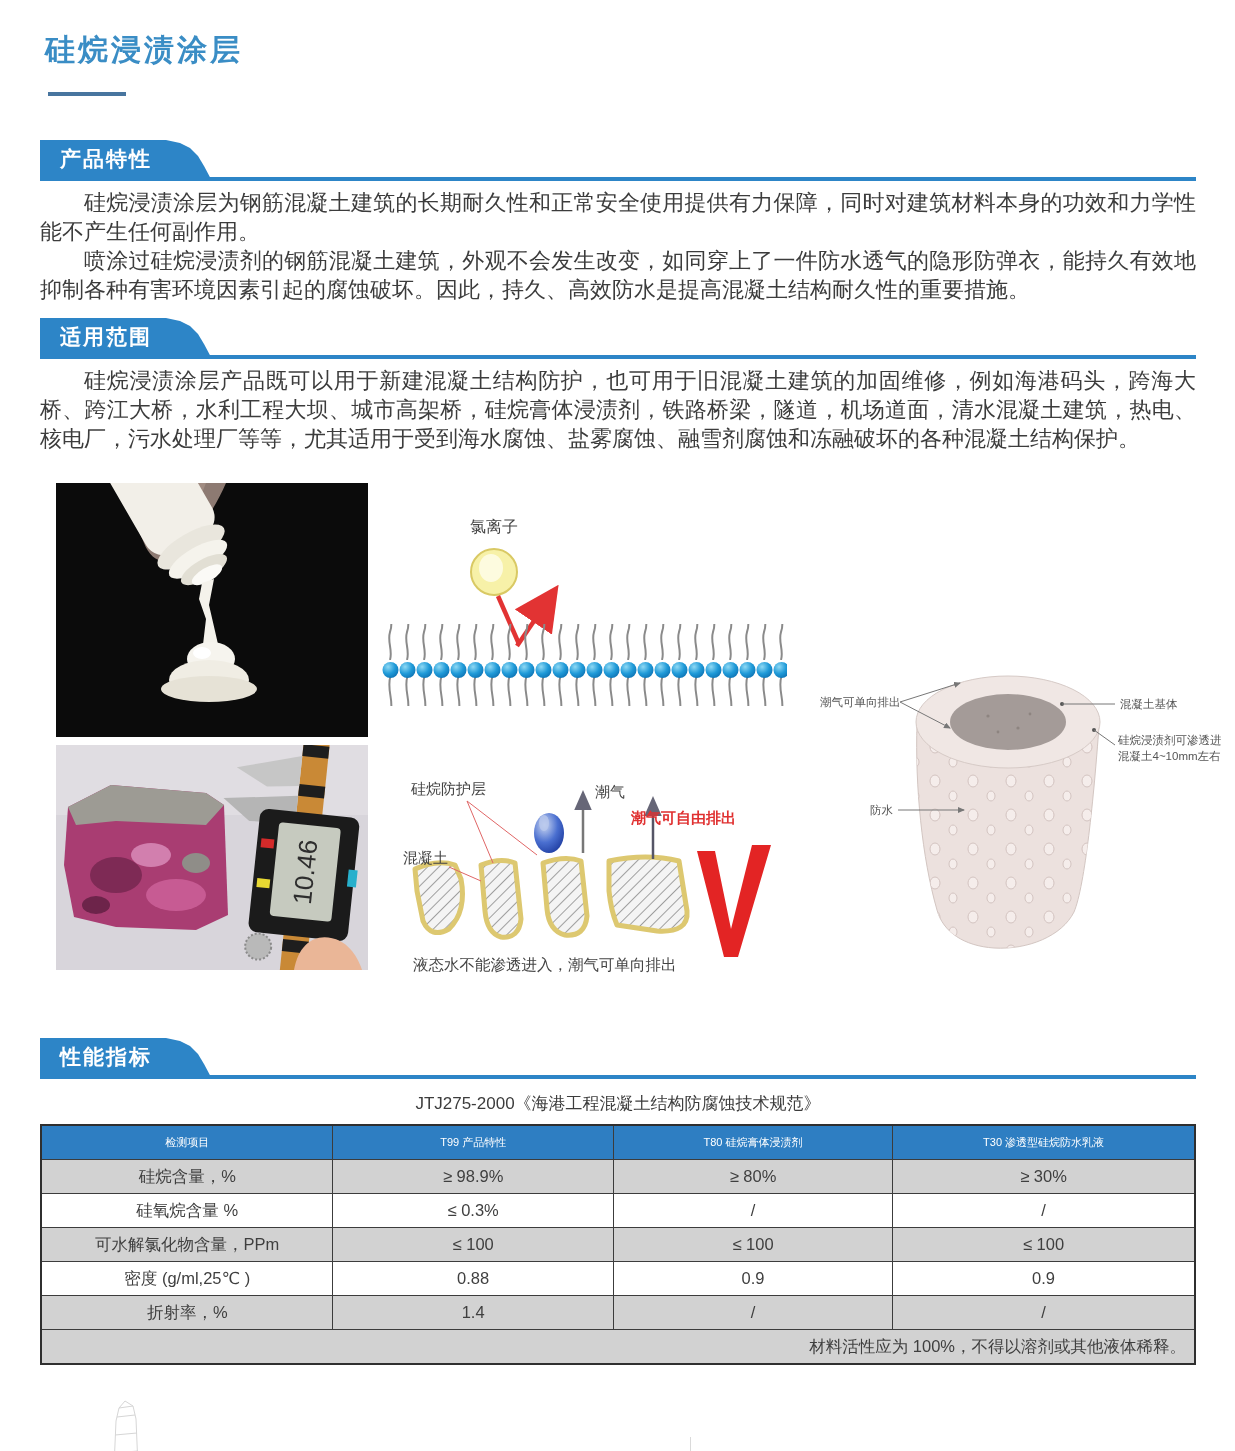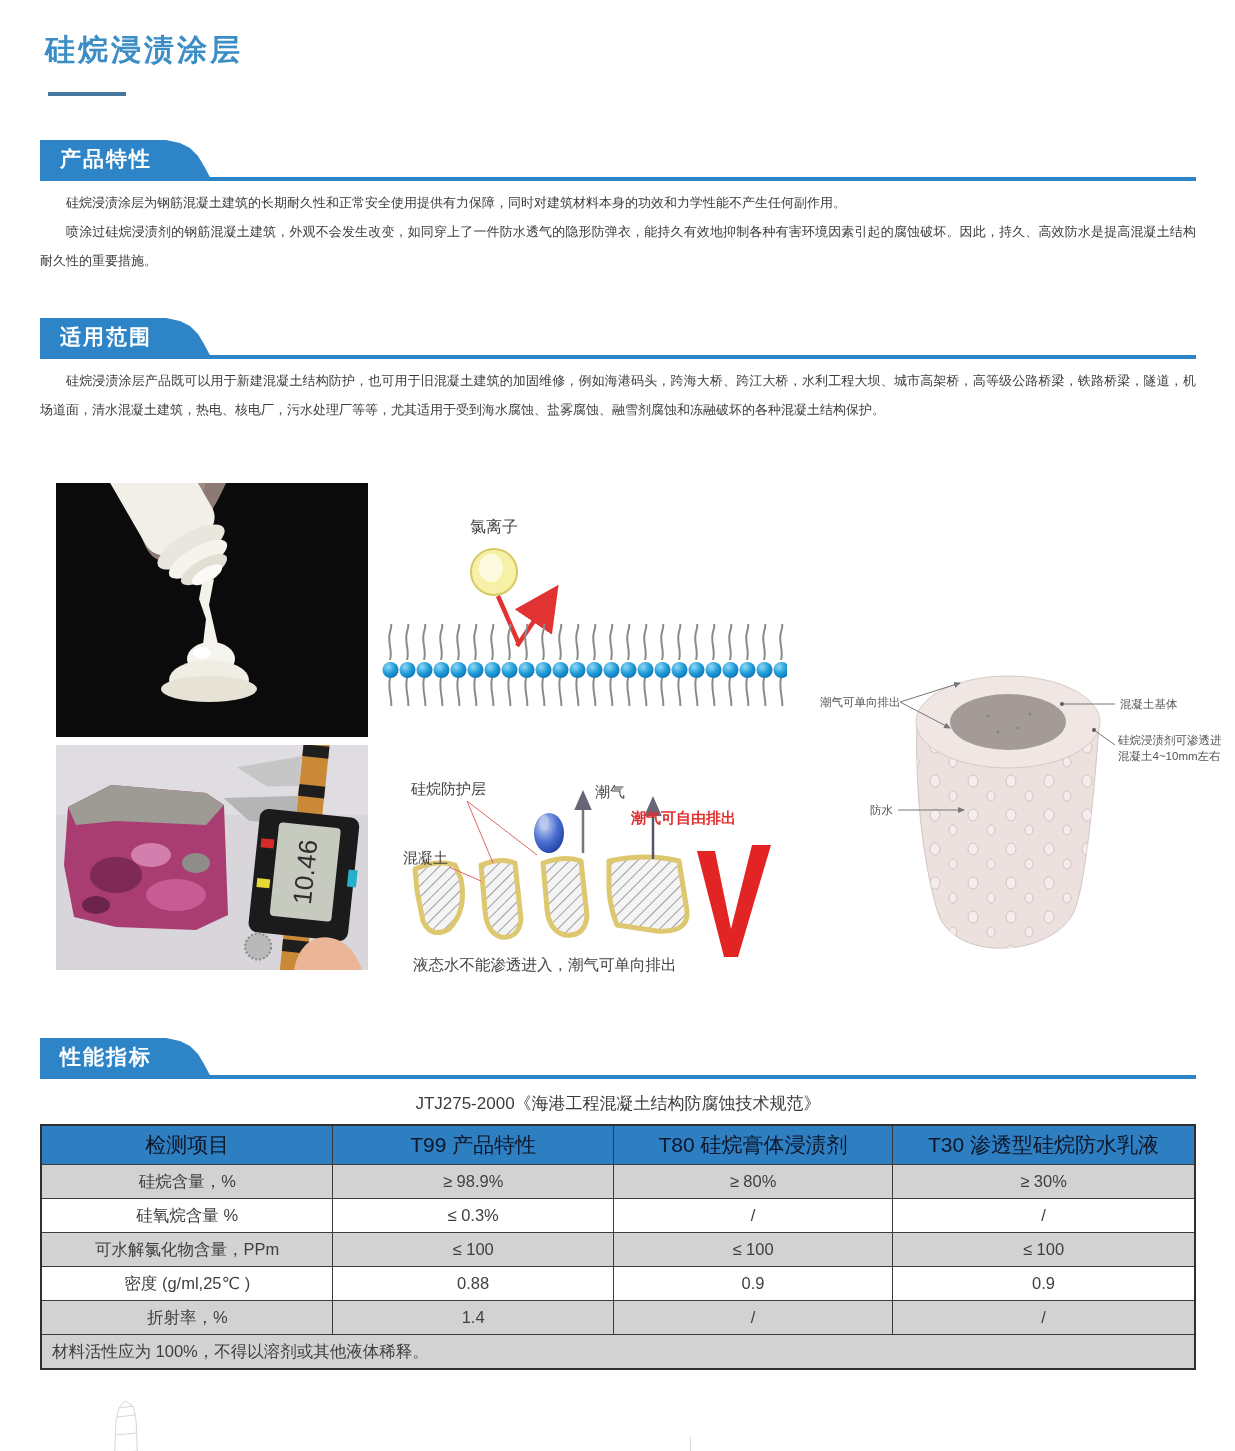--- a/index.html
+++ b/index.html
@@ -26,21 +26,21 @@
     display:flex; align-items:center; padding:0 44px 4px 20px;
     clip-path: polygon(0 0, calc(100% - 46px) 0, calc(100% - 32px) 3px, calc(100% - 22px) 8px,
                        calc(100% - 14px) 16px, calc(100% - 8px) 26px, 100% 100%, 0 100%);
   }
   #bar-features { top:124px; }
   #bar-scope    { top:302px; }
   #bar-perf     { top:1022px; }
   
   .body-text {
     position:absolute; left:40px; width:1156px;
-    font-size:13px; line-height:29px; text-align:justify; color:#3c3c3c;
+    font-size:22px; line-height:29px; text-align:justify; color:#3c3c3c;
   }
   .body-text p { margin:0; text-indent:2em; }
   #features-text { top:172px; }
   #scope-text    { top:350px; }
   
   .figures { position:absolute; left:12px; top:460px; width:1235px; height:545px; }
   .fig { position:absolute; display:block; }
   #fig-pour     { left:44px;  top:7px; }
   #fig-chloride { left:370px; top:20px; }
   #fig-cylinder { left:800px; top:160px; }
@@ -54,24 +54,24 @@
   }
   .perf-table {
     position:absolute; left:40px; top:1108px; width:1156px;
     border-collapse:collapse; border:2px solid #2f2f2f;
     font-size:16.5px; color:#3f3f3f;
   }
   .perf-table th, .perf-table td {
     border:1px solid #3c3c3c; text-align:center; padding:5px 8px; height:23px;
   }
   .perf-table th {
-    background:#2e7ec2; color:#0f172a; font-weight:normal; font-size:21px;
+    background:#2e7ec2; color:#ffffff; font-weight:normal; font-size:11px;
   }
   .perf-table tr.shade td { background:#d2d2d2; }
-  .perf-table td.footnote { text-align:left; background:#d2d2d2; padding-left:10px; }
+  .perf-table td.footnote { text-align:right; background:#d2d2d2; padding-left:10px; }
   
   .watermark { position:absolute; left:95px; top:1383px; }
   .faint-line { position:absolute; left:690px; top:1421px; width:1px; height:30px; background:#dadada; }
 </style>
 </head>
 <body>
 
 <div class="page">
 
   <div class="doc-title">硅烷浸渍涂层</div>
@@ -84,21 +84,21 @@
   <div class="body-text" id="features-text">
     <p>硅烷浸渍涂层为钢筋混凝土建筑的长期耐久性和正常安全使用提供有力保障，同时对建筑材料本身的功效和力学性能不产生任何副作用。</p>
     <p>喷涂过硅烷浸渍剂的钢筋混凝土建筑，外观不会发生改变，如同穿上了一件防水透气的隐形防弹衣，能持久有效地抑制各种有害环境因素引起的腐蚀破坏。因此，持久、高效防水是提高混凝土结构耐久性的重要措施。</p>
   </div>
 
   <div class="section-bar" id="bar-scope">
     <div class="rule"></div>
     <div class="tab">适用范围</div>
   </div>
   <div class="body-text" id="scope-text">
-    <p>硅烷浸渍涂层产品既可以用于新建混凝土结构防护，也可用于旧混凝土建筑的加固维修，例如海港码头，跨海大桥、跨江大桥，水利工程大坝、城市高架桥，高等级公路桥梁，铁路桥梁，隧道，机场道面，清水混凝土建筑，热电、核电厂，污水处理厂等等，尤其适用于受到海水腐蚀、盐雾腐蚀、融雪剂腐蚀和冻融破坏的各种混凝土结构保护。</p>
+    <p>硅烷浸渍涂层产品既可以用于新建混凝土结构防护，也可用于旧混凝土建筑的加固维修，例如海港码头，跨海大桥、跨江大桥，水利工程大坝、城市高架桥，硅烷膏体浸渍剂，铁路桥梁，隧道，机场道面，清水混凝土建筑，热电、核电厂，污水处理厂等等，尤其适用于受到海水腐蚀、盐雾腐蚀、融雪剂腐蚀和冻融破坏的各种混凝土结构保护。</p>
   </div>
 
   <div class="figures">
 
     <svg class="fig" id="fig-pour" width="312" height="254" viewBox="0 0 312 254">
       <rect width="312" height="254" fill="#0b0b0b"></rect>
       <path d="M60,0 L170,0 C158,28 140,52 120,74 C108,84 94,76 88,60 C80,40 68,16 60,0 Z" fill="#8d7a72"></path>
       <path d="M92,0 L150,0 C142,22 130,42 116,58 C108,64 100,56 97,44 C94,28 93,12 92,0 Z" fill="#a18c82"></path>
       <g transform="translate(150,90) rotate(-30)">
         <rect x="-38" y="-160" width="76" height="126" rx="20" fill="#f2efe8"></rect>

